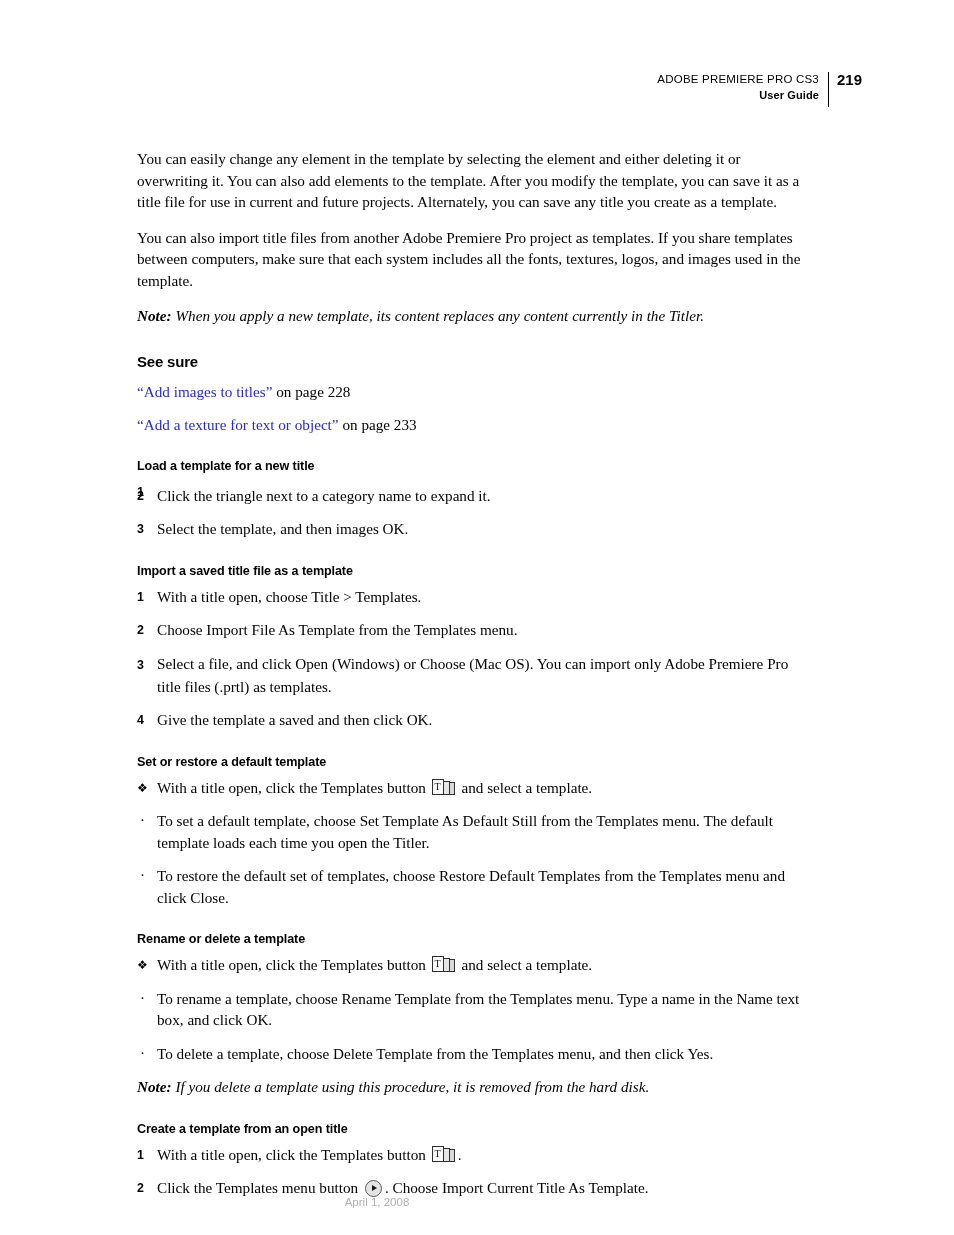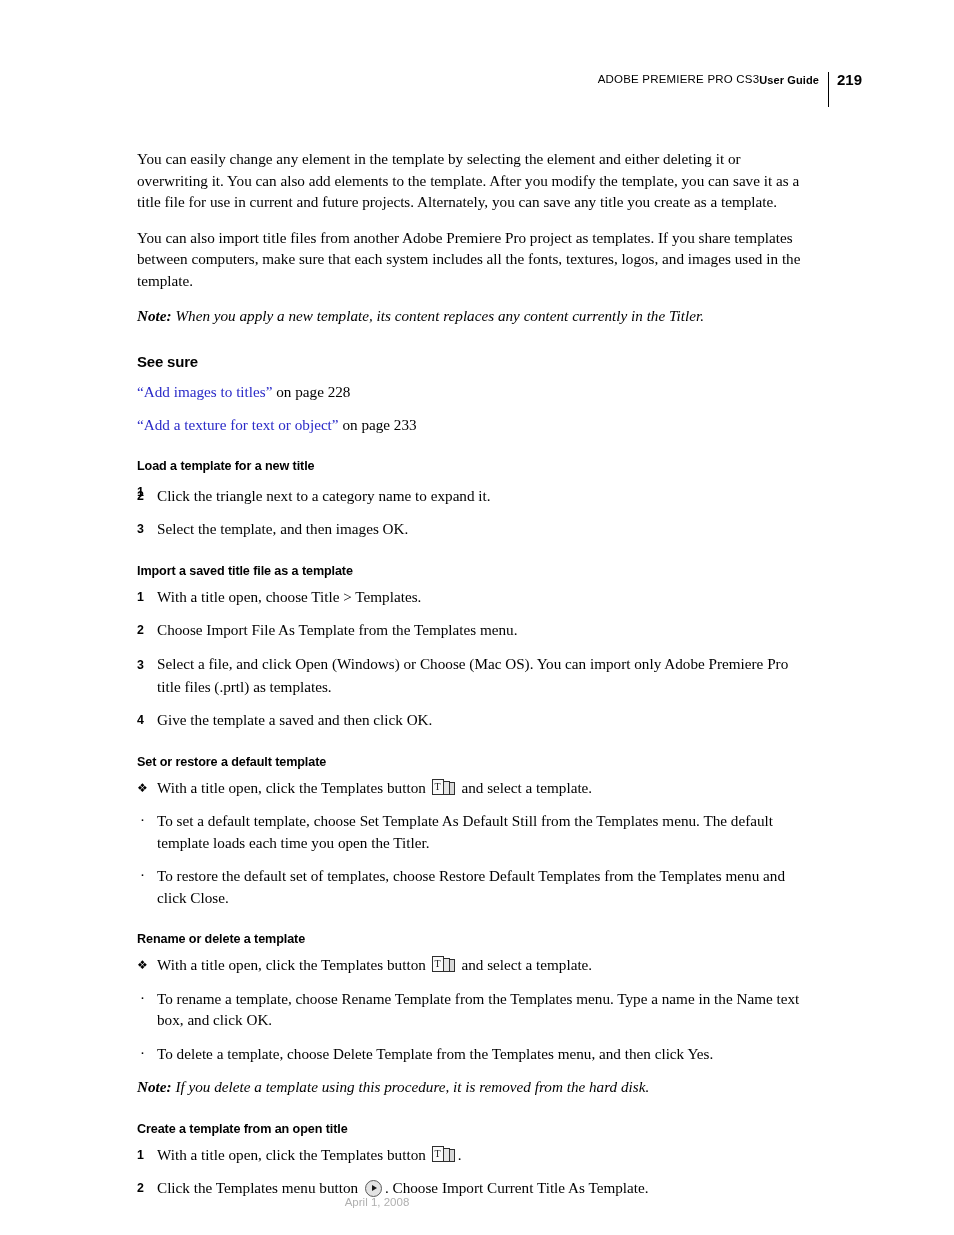--- a/index.html
+++ b/index.html
@@ -26,20 +26,21 @@
     top: 72px;
     right: 92px;
     display: flex;
     align-items: stretch;
     height: 40px;
   }
   .header-titles {
     text-align: right;
     padding-right: 9px;
     display: flex;
+    flex-direction: column;
     justify-content: flex-start;
   }
   .header-line1 {
     font-family: "Liberation Sans", sans-serif;
     font-size: 11.5px;
     letter-spacing: 0.2px;
     color: #000;
     line-height: 15px;
   }
   .header-line2 {

